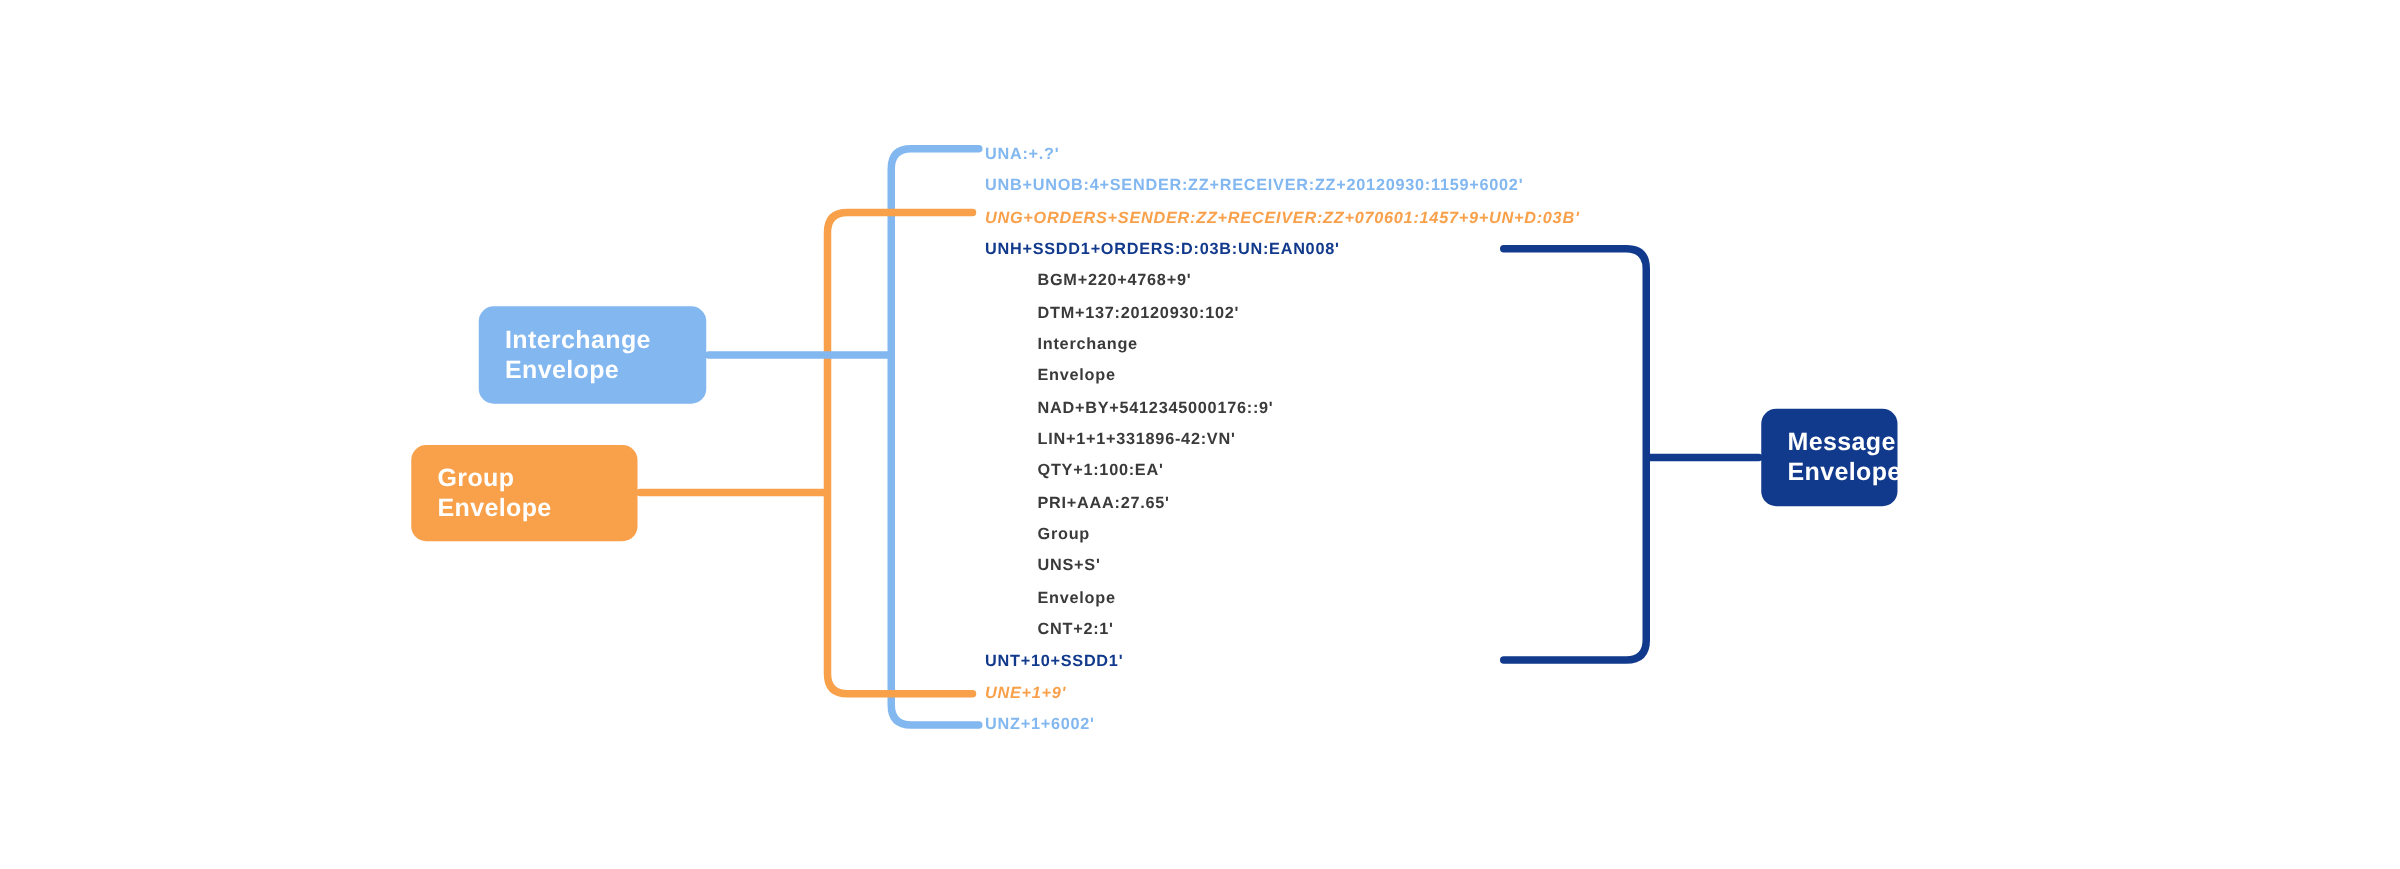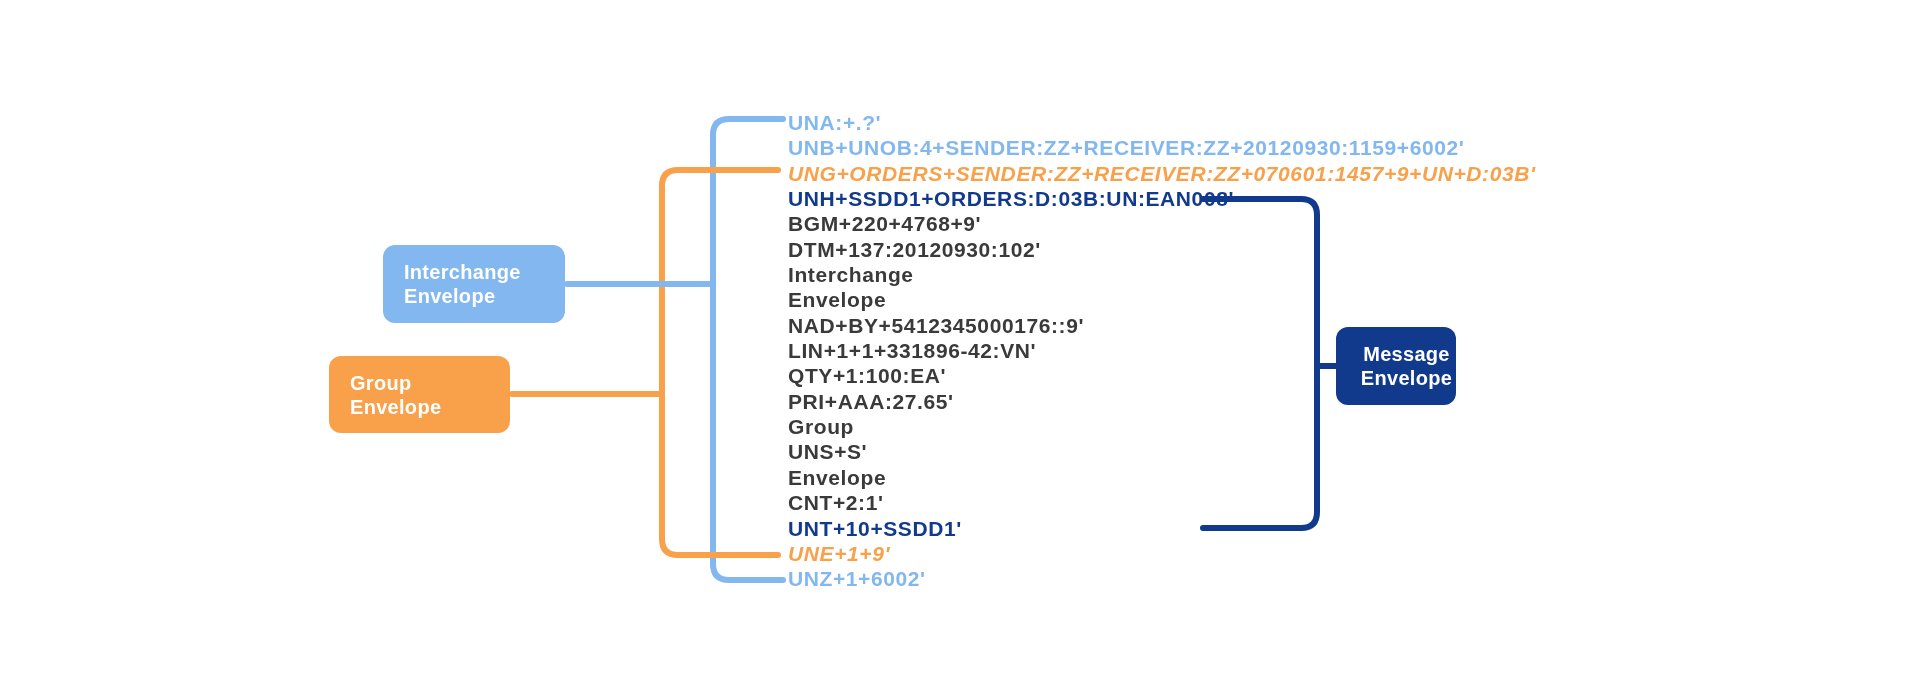--- a/index.html
+++ b/index.html
@@ -30,35 +30,35 @@
     line-height:24px;
     letter-spacing:0.3px;
     display:flex;
     flex-direction:column;
     justify-content:center;
     padding-left:21px;
     box-sizing:border-box;
   }
   .box-interchange{left:383px;top:245px;width:182px;height:78px;background:var(--light-blue);}
   .box-group{left:329px;top:356px;width:181px;height:77px;background:var(--orange);}
-  .box-message{left:1336px;top:327px;width:120px;height:78px;background:var(--dark-blue);align-items:center;}
+  .box-message{left:1409px;top:327px;width:109px;height:78px;background:var(--dark-blue);}
 
   .edi{
     position:absolute;
     left:788px;top:110px;
-    font-size:21px;
+    font-size:13px;
     font-weight:700;
     letter-spacing:0.6px;
     white-space:pre;
   }
   .edi-line{height:25.35px;line-height:25.35px;}
   .c-light_blue{color:var(--light-blue);}
   .c-orange{color:var(--orange);font-style:italic;}
   .c-dark_blue{color:var(--dark-blue);}
-  .c-dark{color:var(--text-dark);}
+  .c-dark{color:var(--text-dark);margin-left:42px;}
 </style>
 </head>
 <body>
 
 <div class="canvas">
 
   <svg class="wires" width="1920" height="695" viewBox="0 0 1920 695">
 
     <path class="s-lb" d="M783 119 H729 Q713 119 713 135 V564 Q713 580 729 580 H783"></path>
 

